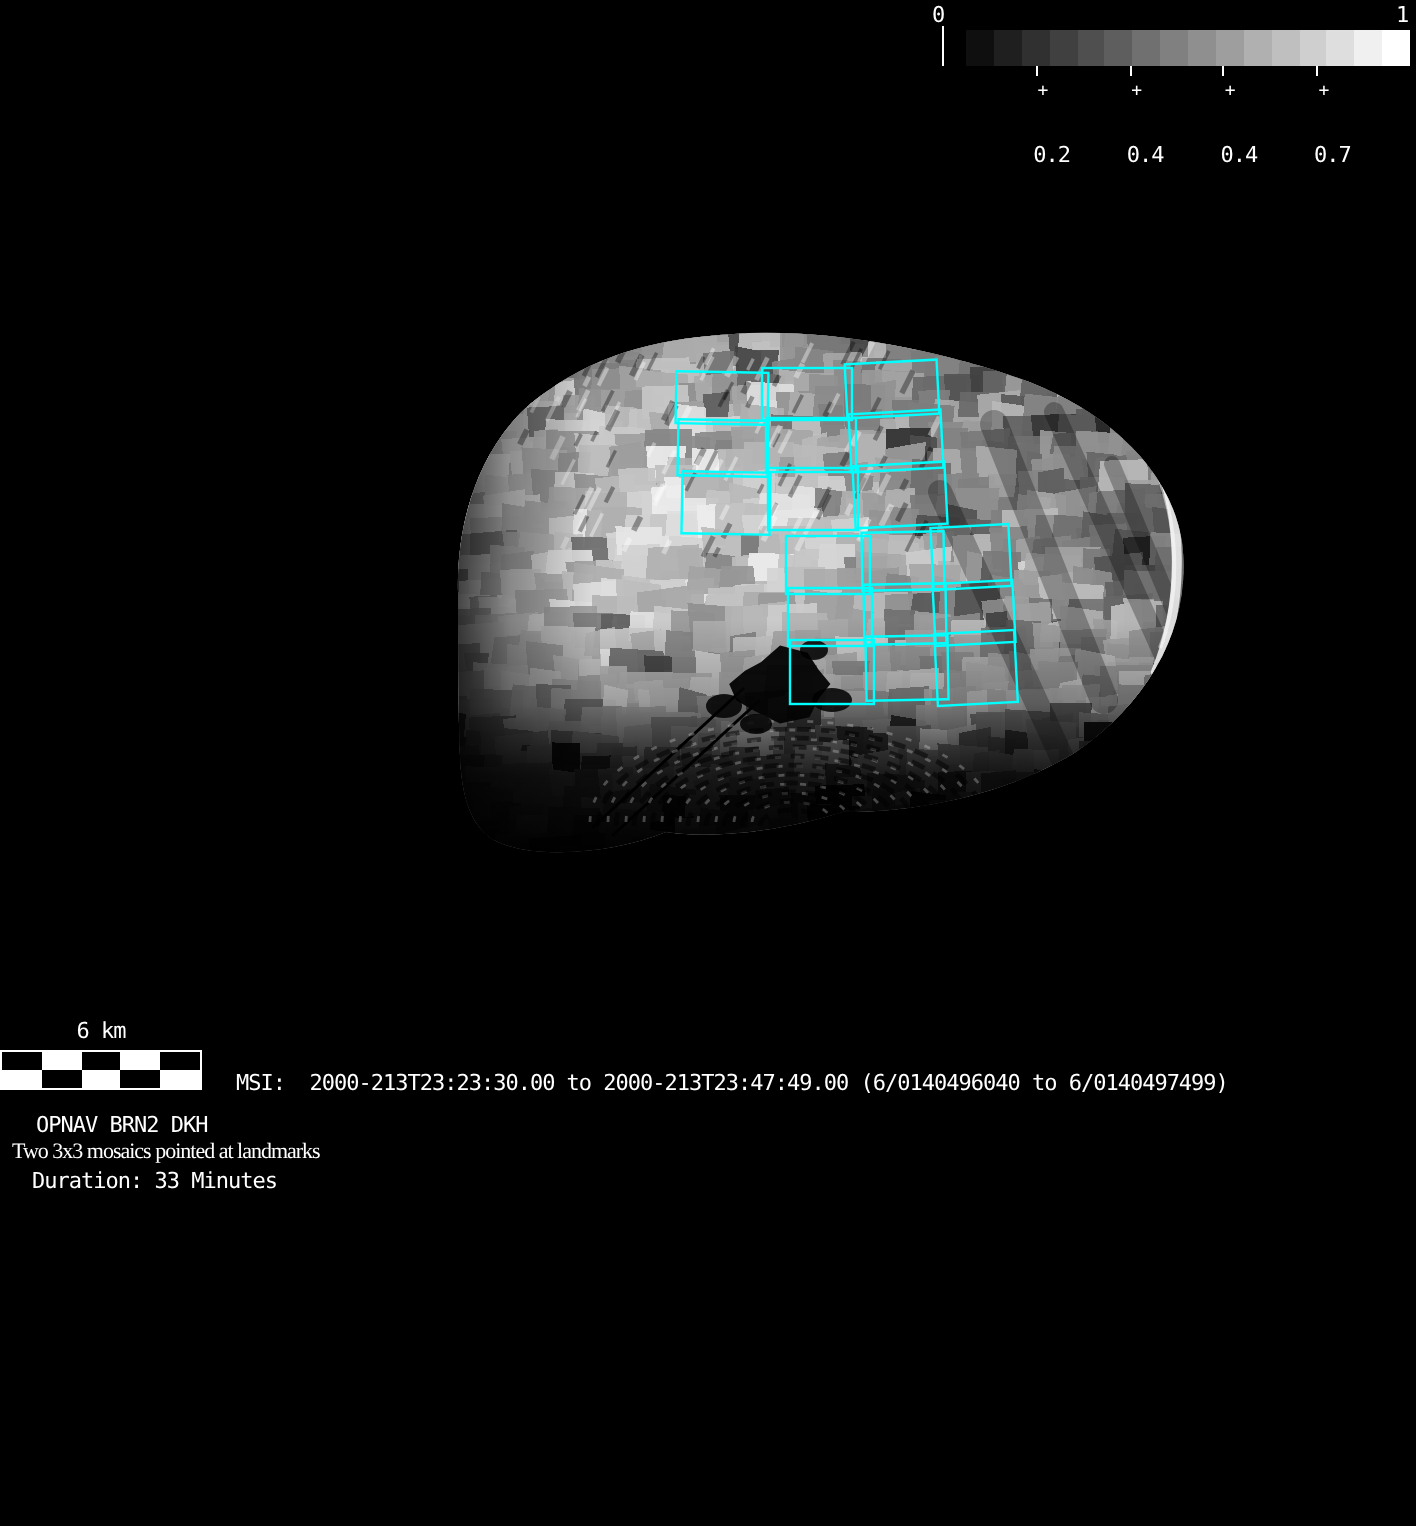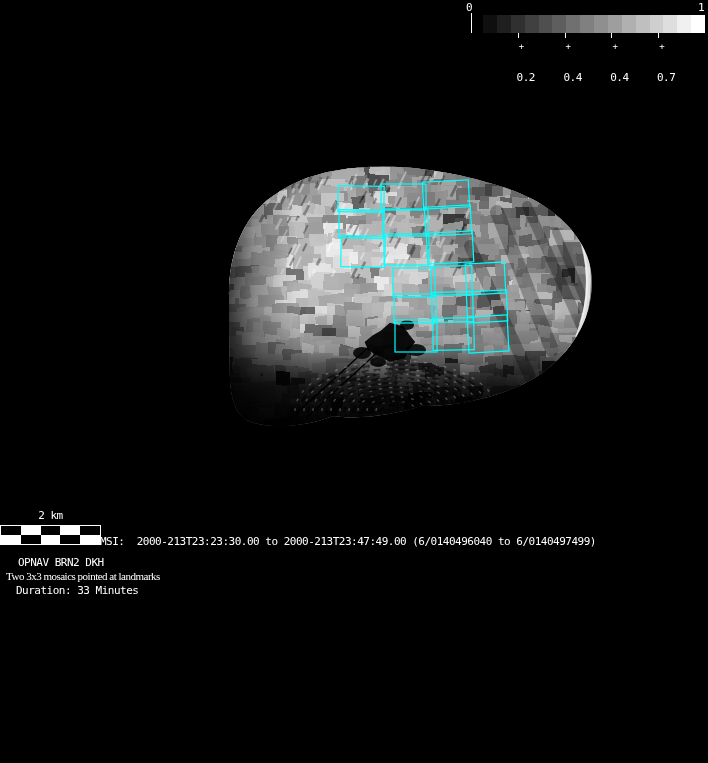--- a/index.html
+++ b/index.html
@@ -1092,36 +1092,36 @@
         <div class="cb-tickline" style="left: 611.4px; top: 33px; height: 5px;"></div>
         <div class="txt cb-label" style="left: 601.4px; top: 35px; width: 36px;">0.4</div>
         <div class="cb-plus" style="left: 612.4px; top: 42px;">+</div>
         <div class="cb-tickline" style="left: 658.2px; top: 33px; height: 5px;"></div>
         <div class="txt cb-label" style="left: 648.2px; top: 35px; width: 36px;">0.7</div>
         <div class="cb-plus" style="left: 659.2px; top: 42px;">+</div>
       </div>
   </div>
 
   <div id="scalebar">
-    <div class="txt" id="sb-label" style="left: 0px; top: 509px; width: 101px; text-align: center;">2 km</div>
+    <div class="txt" id="sb-label" style="left: 0px; top: 509px; width: 101px; text-align: center;">6 km</div>
     <div id="sb-box" style="left: 0px; top: 525px; width: 101px; height: 20px; grid-template-columns: repeat(5, 1fr); grid-template-rows: repeat(2, 1fr);">
         <div class="sb-cell" style="background: rgb(0, 0, 0);"></div>
         <div class="sb-cell" style="background: rgb(255, 255, 255);"></div>
         <div class="sb-cell" style="background: rgb(0, 0, 0);"></div>
         <div class="sb-cell" style="background: rgb(255, 255, 255);"></div>
         <div class="sb-cell" style="background: rgb(0, 0, 0);"></div>
         <div class="sb-cell" style="background: rgb(255, 255, 255);"></div>
         <div class="sb-cell" style="background: rgb(0, 0, 0);"></div>
         <div class="sb-cell" style="background: rgb(255, 255, 255);"></div>
         <div class="sb-cell" style="background: rgb(0, 0, 0);"></div>
         <div class="sb-cell" style="background: rgb(255, 255, 255);"></div>
       </div>
   </div>
 
-  <div class="txt" id="msi-line" style="left: 100px; top: 535px;">MSI:  2000-213T23:23:30.00 to 2000-213T23:47:49.00 (6/0140496040 to 6/0140497499)</div>
+  <div class="txt" id="msi-line" style="left: 118px; top: 535px;">MSI:  2000-213T23:23:30.00 to 2000-213T23:47:49.00 (6/0140496040 to 6/0140497499)</div>
 
   <div id="footer">
     <div class="txt footer-line" style="left: 18px; top: 556px;">OPNAV BRN2 DKH</div>
     <div class="txt footer-line" style="left: 6px; top: 570px; font-family: Liberation Serif, serif;">Two 3x3 mosaics pointed at landmarks</div>
     <div class="txt footer-line" style="left: 16px; top: 584px;">Duration: 33 Minutes</div>
   </div>
 
 </div>
 
 </body></html>

